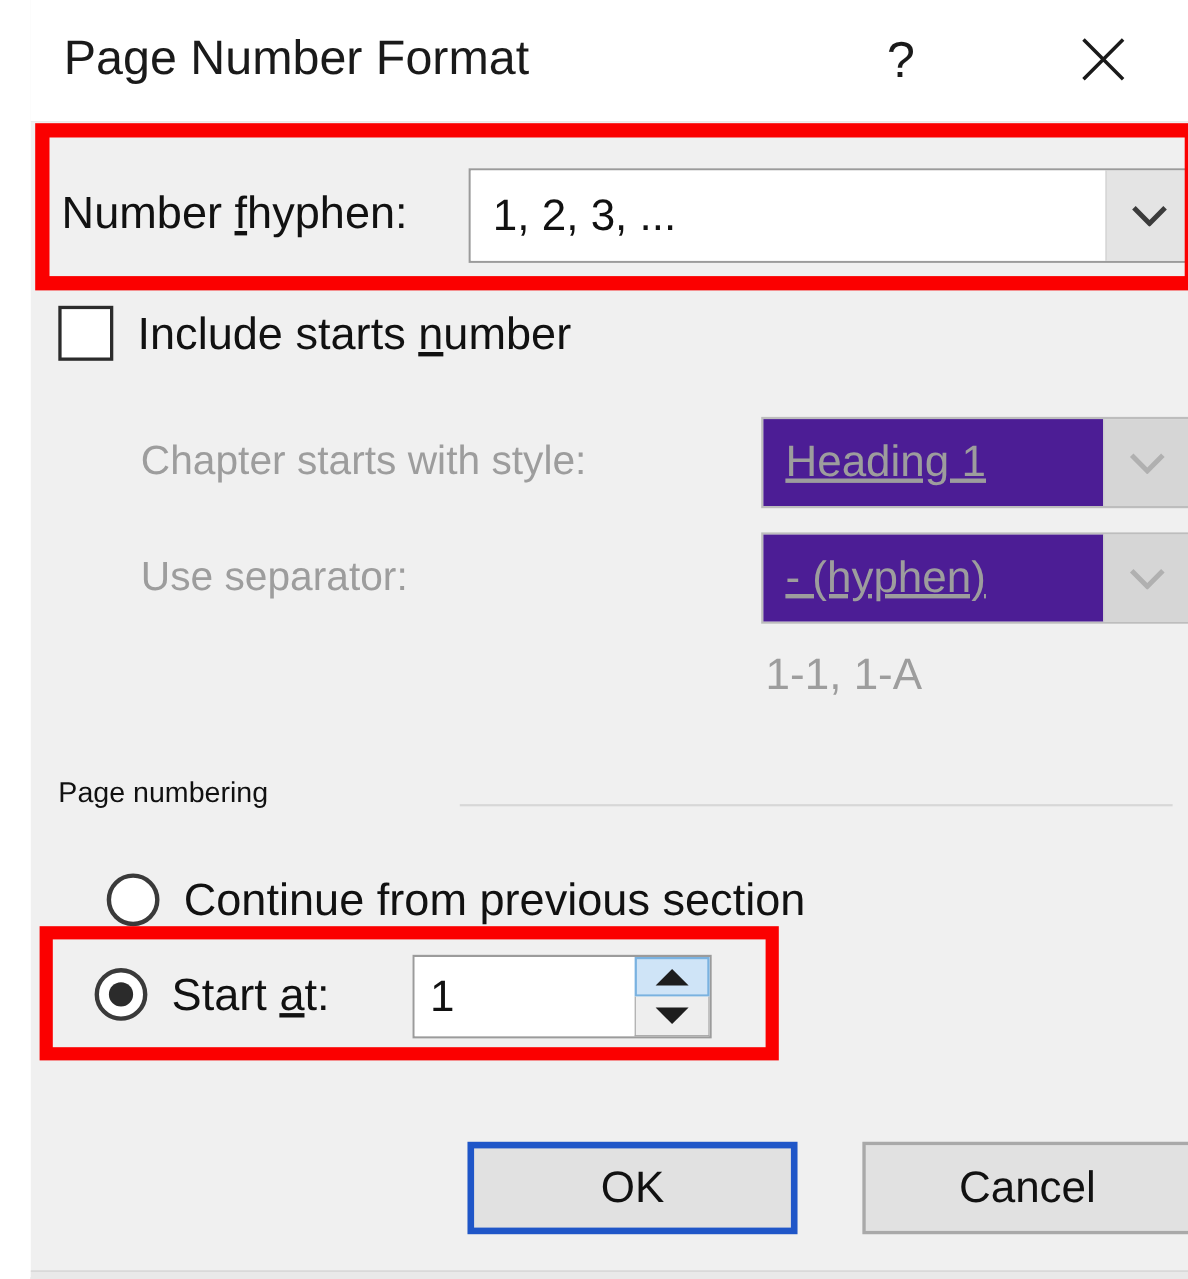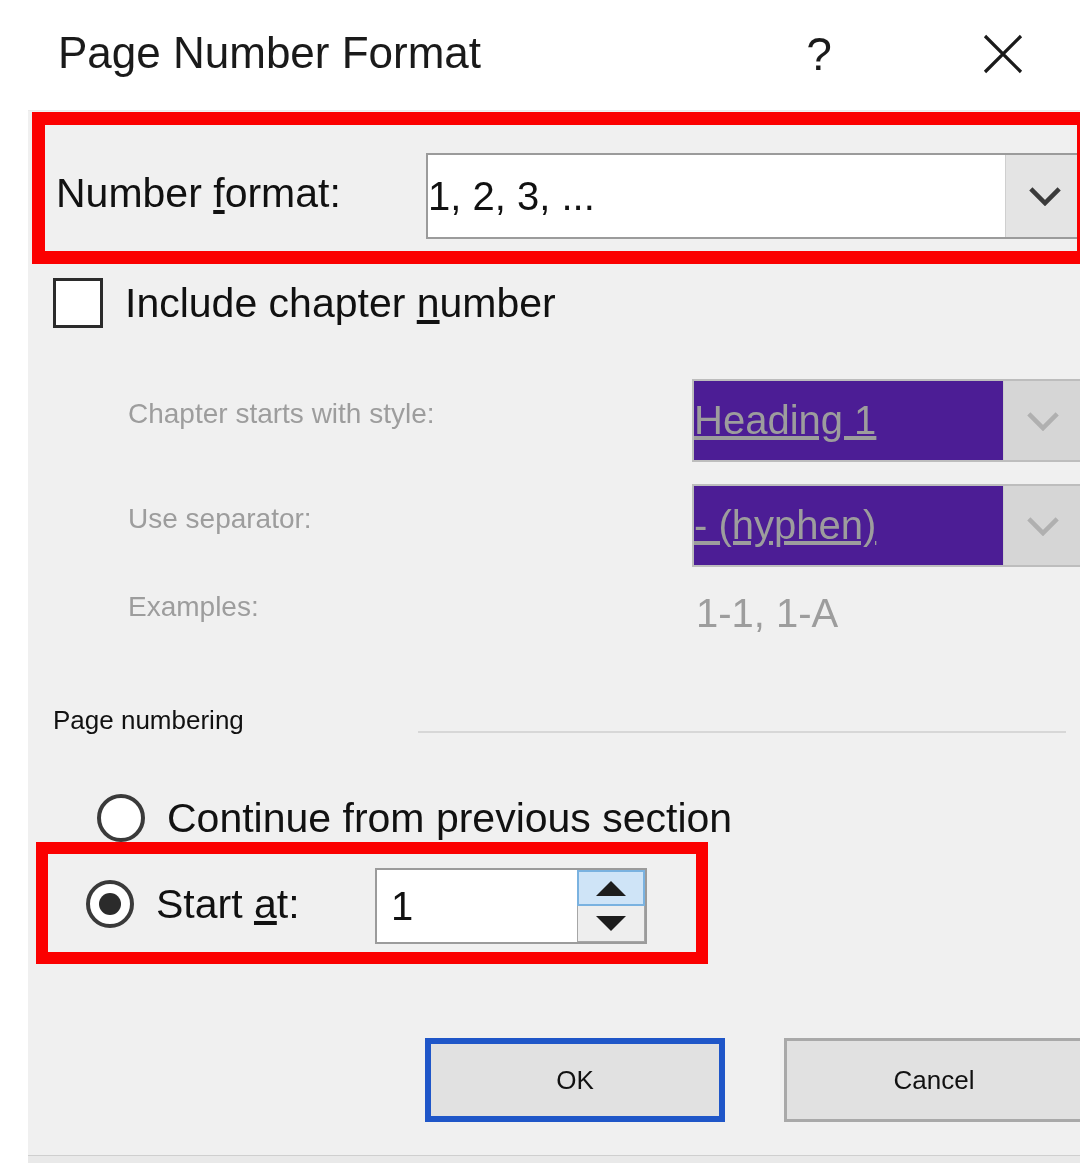--- a/index.html
+++ b/index.html
@@ -102,21 +102,21 @@
     box-sizing: border-box;
     display: flex;
     align-items: stretch;
     border: 2px solid #9b9b9b;
     background: #ffffff;
   }
   .combo .field {
     flex: 1 1 auto;
     display: flex;
     align-items: center;
-    padding-left: 0;
+    padding-left: 20px;
     font-size: 40px;
     color: #111;
     background: #ffffff;
     white-space: nowrap;
     overflow: hidden;
   }
   .combo .dropbtn {
     width: 78px;
     flex: 0 0 78px;
     background: #e4e4e4;
@@ -157,21 +157,21 @@
   #label-include-chapter {
     margin-left: 22px;
     font-size: 41px;
     color: #111;
     white-space: nowrap;
   }
 
   
   .dis-label {
     position: absolute;
-    font-size: 28px;
+    font-size: 37px;
     color: #9d9d9d;
     white-space: nowrap;
   }
   #label-chapter-style { left: 100px; top: 398px; }
   #label-use-separator { left: 100px; top: 503px; }
   #label-examples { left: 100px; top: 591px; }
 
   .combo.disabled { border: 2px solid #bdbdbd; background: #f0f0f0; }
   .combo.disabled .field { background: #4c1d95; color: #9d9d9d; text-decoration: underline; }
   .combo.disabled .dropbtn { background: #d6d6d6; border-left: 1px solid #cccccc; }
@@ -319,21 +319,21 @@
     border-right: 15px solid transparent;
     border-top: 15px solid #1d1d1d;
   }
 
   
   .dlgbtn {
     position: absolute;
     box-sizing: border-box;
     background: #e1e1e1;
     font-family: "Liberation Sans", sans-serif;
-    font-size: 26px;
+    font-size: 40px;
     color: #111;
     display: flex;
     align-items: center;
     justify-content: center;
     padding: 0;
   }
   #ok-button {
     left: 397px;
     top: 1038px;
     width: 300px;
@@ -369,34 +369,34 @@
       <span>?</span>
     </button>
 
     <button class="titlebtn" id="close-button">
       <svg id="close-icon-svg" viewBox="0 0 24 24">
         <path d="M3 3 L21 21 M21 3 L3 21" stroke="#1a1a1a" stroke-width="1.6" fill="none"></path>
       </svg>
     </button>
   </div>
 
-  <div id="label-number-format"><span>Number </span><span class="acc">f</span><span>ormat:</span></div>
+  <div id="label-number-format"><span>Number </span><span class="acc">f</span><span>hyphen:</span></div>
 
   <div class="combo" id="combo-number-format">
     <div class="field">1, 2, 3, ...</div>
     <div class="dropbtn">
       <svg class="chev" viewBox="0 0 24 14">
         <path d="M2 2 L12 12 L22 2"></path>
       </svg>
     </div>
   </div>
 
   <div id="row-include-chapter">
     <div id="checkbox-include-chapter"></div>
-    <div id="label-include-chapter"><span>Include chapter </span><span class="acc">n</span><span>umber</span></div>
+    <div id="label-include-chapter"><span>Include starts </span><span class="acc">n</span><span>umber</span></div>
   </div>
 
   <div class="dis-label" id="label-chapter-style">Chapter starts with style:</div>
   <div class="combo disabled" id="combo-chapter-style">
     <div class="field">Heading 1</div>
     <div class="dropbtn">
       <svg class="chev" viewBox="0 0 24 14">
         <path d="M2 2 L12 12 L22 2"></path>
       </svg>
     </div>
@@ -405,21 +405,20 @@
   <div class="dis-label" id="label-use-separator">Use separator:</div>
   <div class="combo disabled" id="combo-use-separator">
     <div class="field">-   (hyphen)</div>
     <div class="dropbtn">
       <svg class="chev" viewBox="0 0 24 14">
         <path d="M2 2 L12 12 L22 2"></path>
       </svg>
     </div>
   </div>
 
-  <div class="dis-label" id="label-examples">Examples:</div>
   <div id="value-examples">1-1, 1-A</div>
 
   <div id="group-page-numbering-label">Page numbering</div>
   <div id="group-page-numbering-rule"></div>
 
   <div id="row-continue">
     <div class="radio-outer"></div>
     <div id="label-continue">Continue from previous section</div>
   </div>
 

